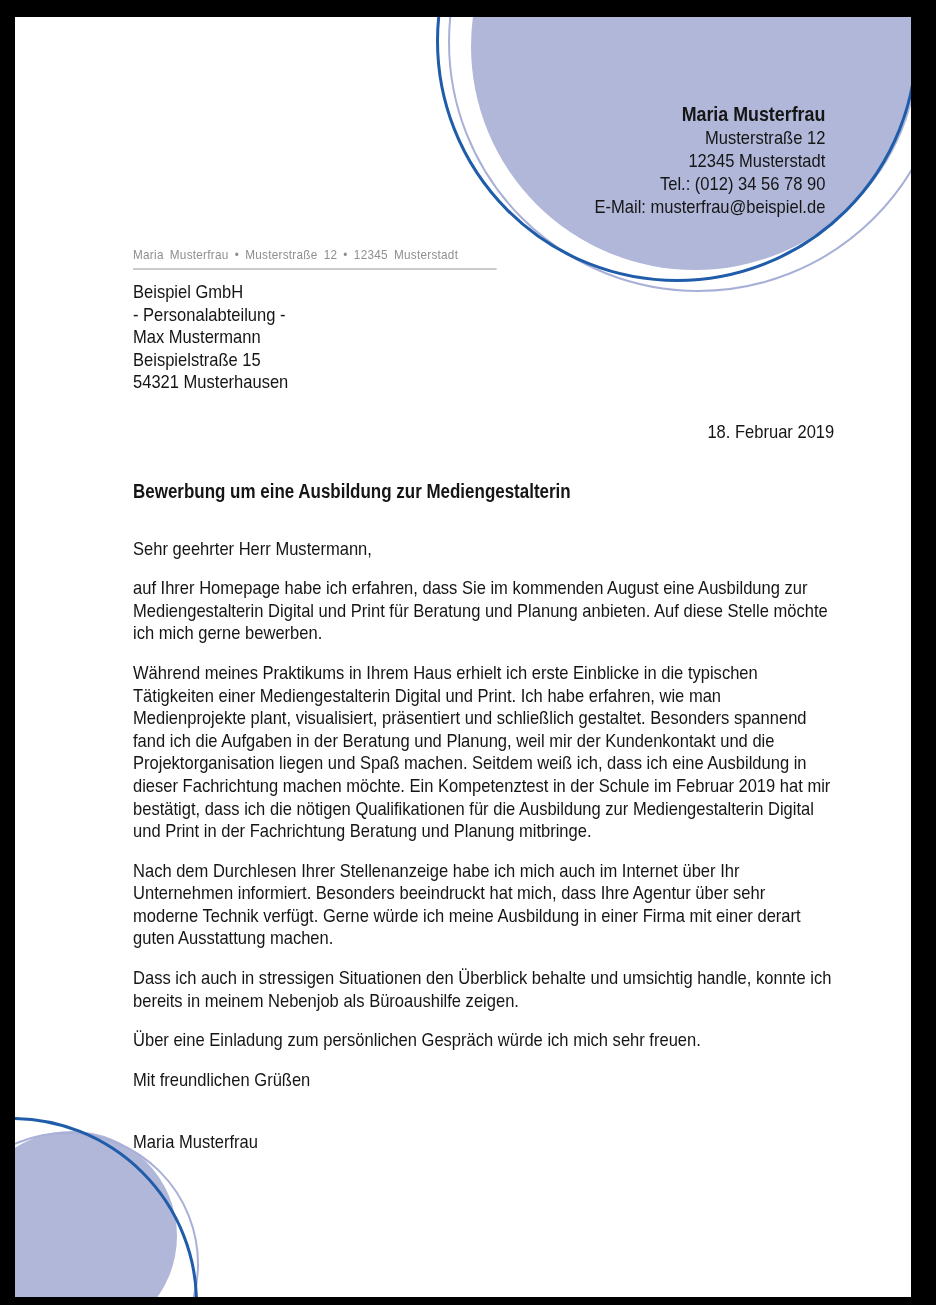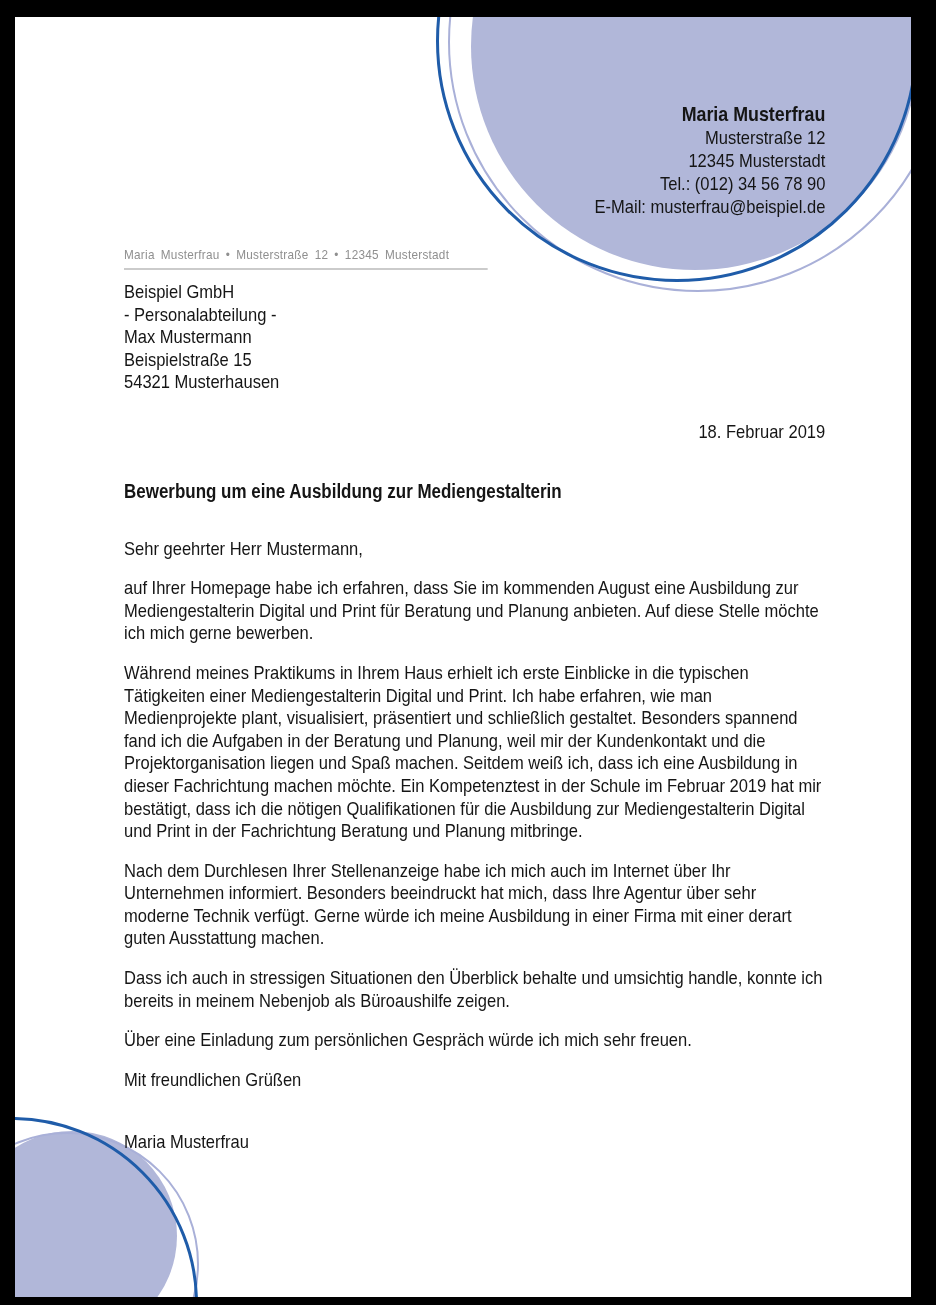--- a/index.html
+++ b/index.html
@@ -35,21 +35,21 @@
   .header-contact {
     position: absolute; top: 84px; right: 86px;
     text-align: right;
     transform: scaleX(0.87); transform-origin: 100% 0;
     color: var(--text, #151515);
     white-space: nowrap;
   }
   .header-contact .name { font-weight: bold; font-size: 20.5px; line-height: 25px; }
   .header-contact .hline { font-size: 19px; line-height: 23px; }
 
-  .letter { position: absolute; left: 109px; top: 230px; width: 701px; color: var(--text, #151515); }
+  .letter { position: absolute; left: 118px; top: 230px; width: 701px; color: var(--text, #151515); }
   .narrow { width: 806px; transform: scaleX(0.87); transform-origin: 0 0; }
 
   .sender-line {
     font-size: 13.5px; color: var(--muted, #8f8f8f);
     letter-spacing: 0.3px; word-spacing: 3px;
     width: 418px; padding-bottom: 6px;
     border-bottom: 2px solid var(--rule, #cbcbcb);
     white-space: nowrap;
   }
   .recipient { margin-top: 11px; font-size: 19px; line-height: 22.6px; }

